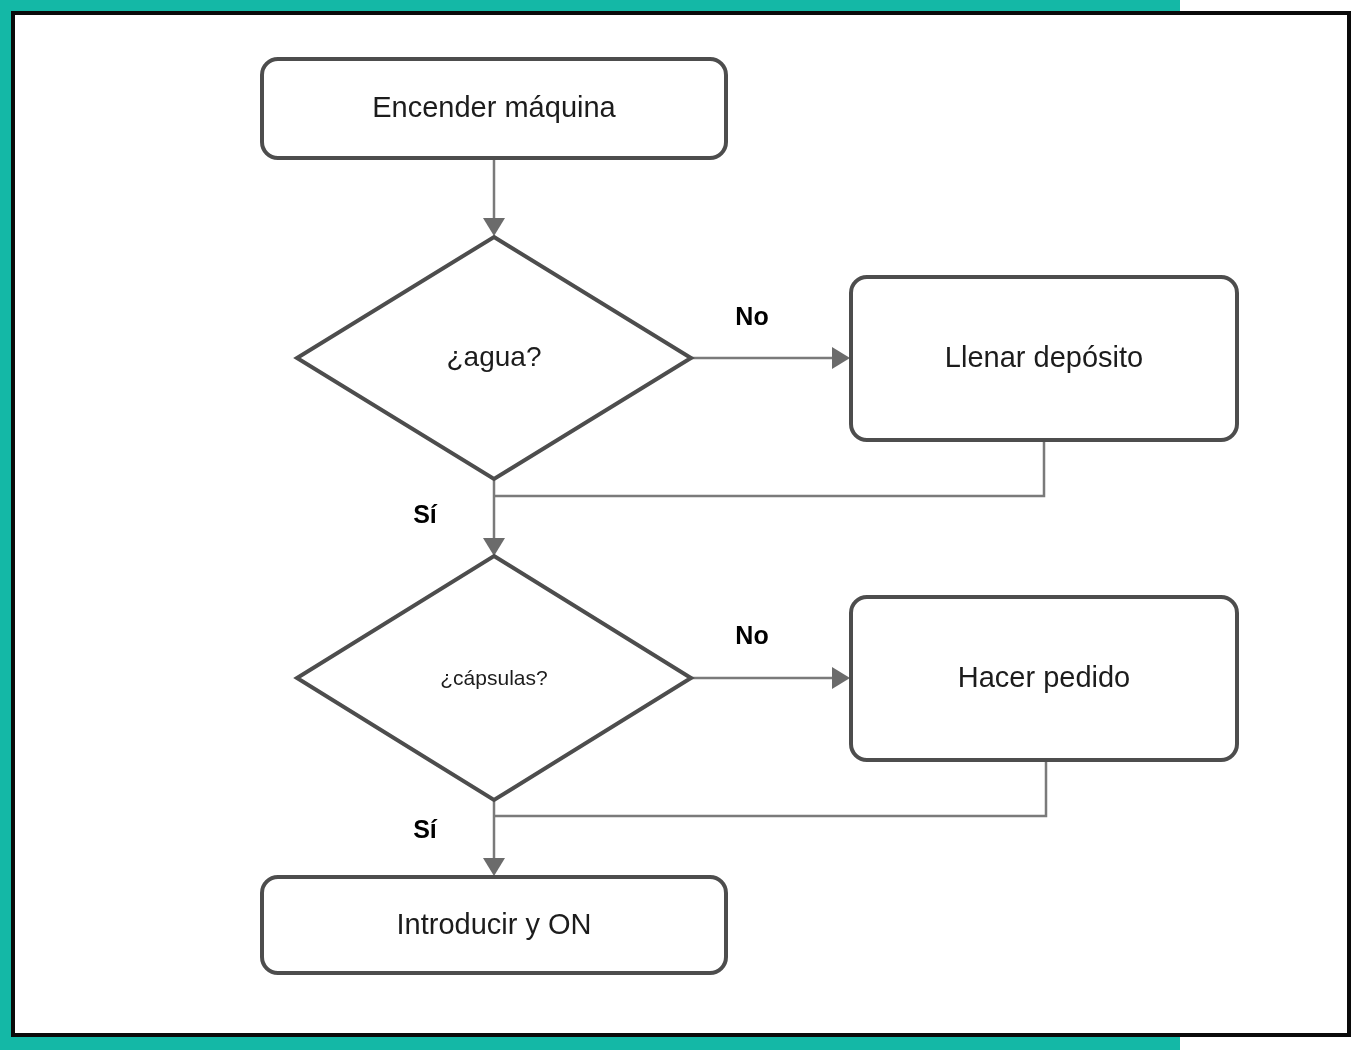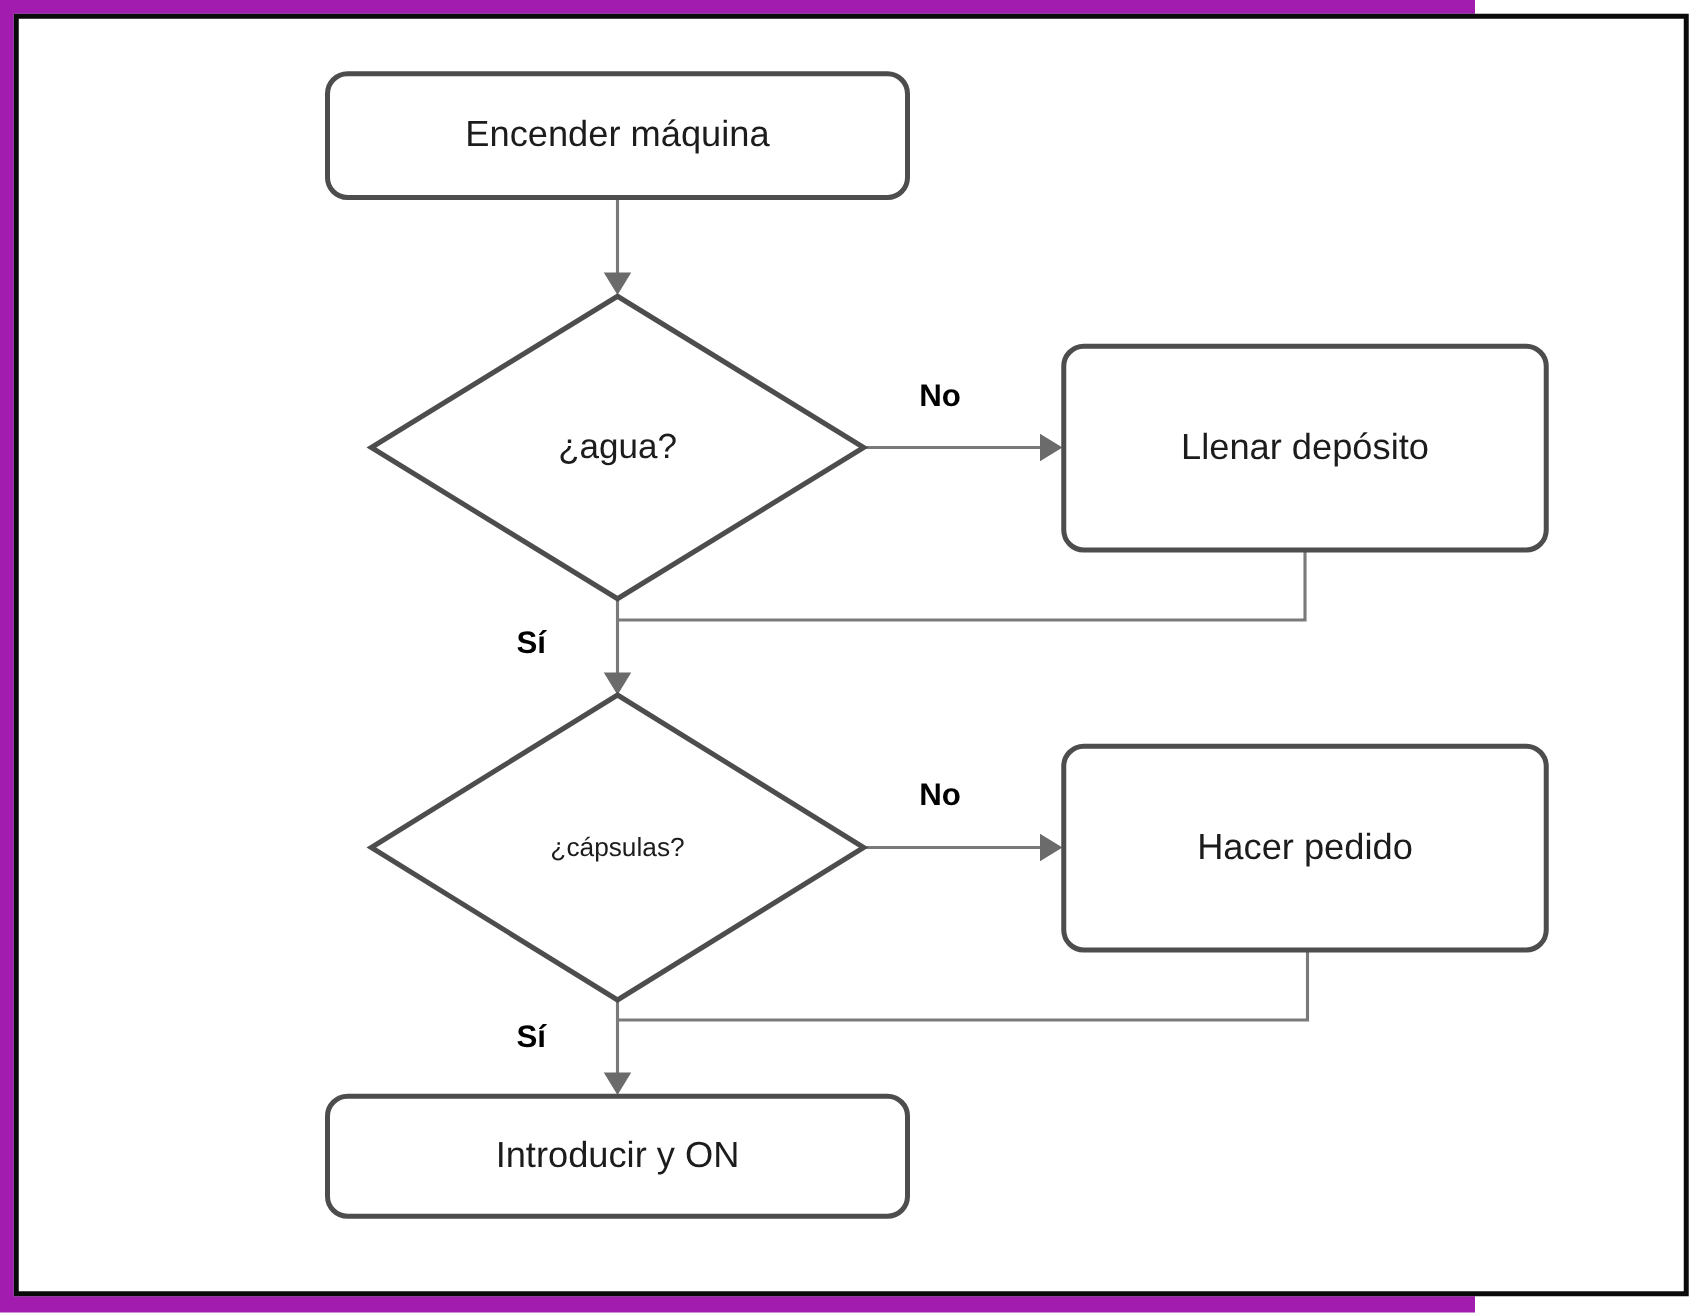--- a/index.html
+++ b/index.html
@@ -11,21 +11,21 @@
   body {
     width: 1364px;
     height: 1050px;
     font-family: "Liberation Sans", sans-serif;
     overflow: hidden;
   }
   #canvas {
     position: relative;
     width: 1180px;
     height: 1050px;
-    background: #a21caf;
+    background: #14b8a6;
   }
   
   #frame {
     position: absolute;
     left: 11px;
     top: 11px;
     width: 1340px;
     height: 1026px;
     box-sizing: border-box;
     border: 4px solid #0a0a0a;

